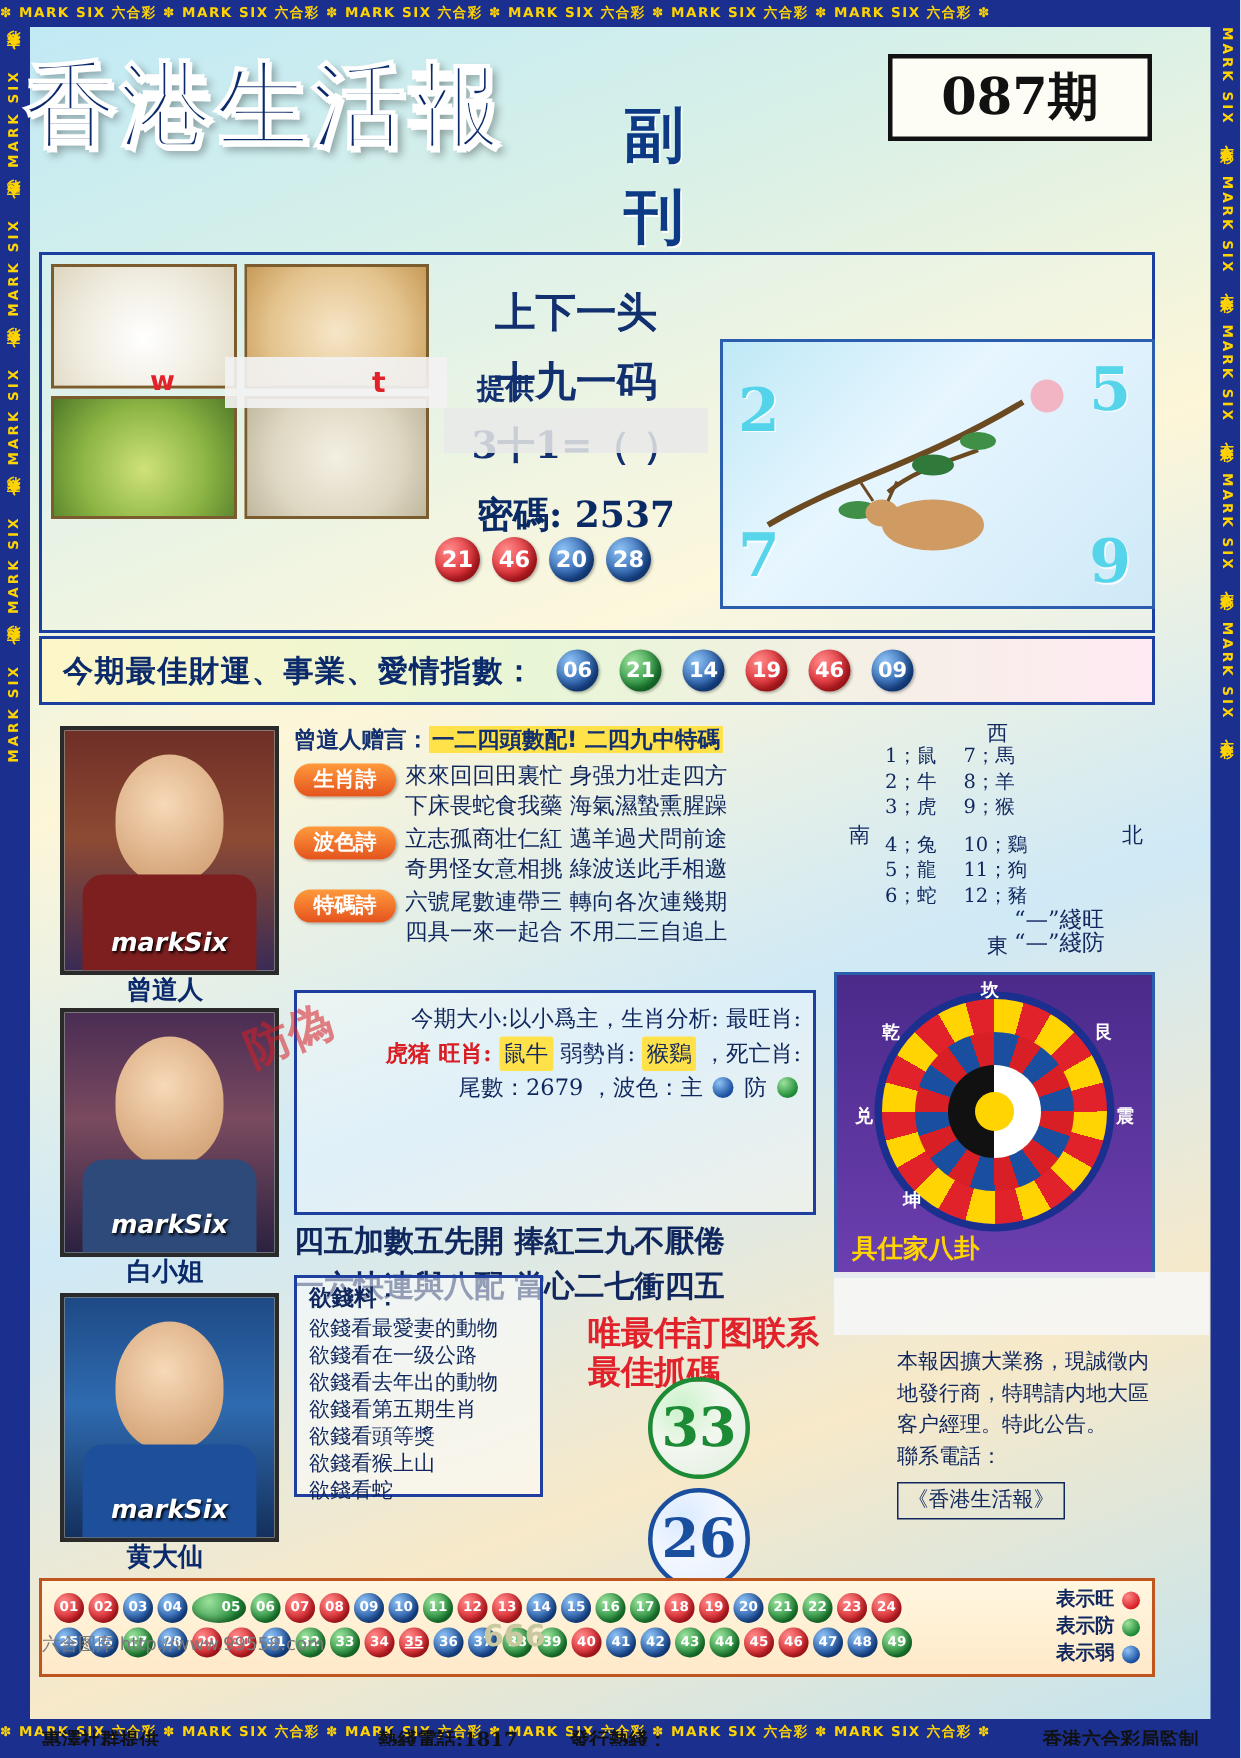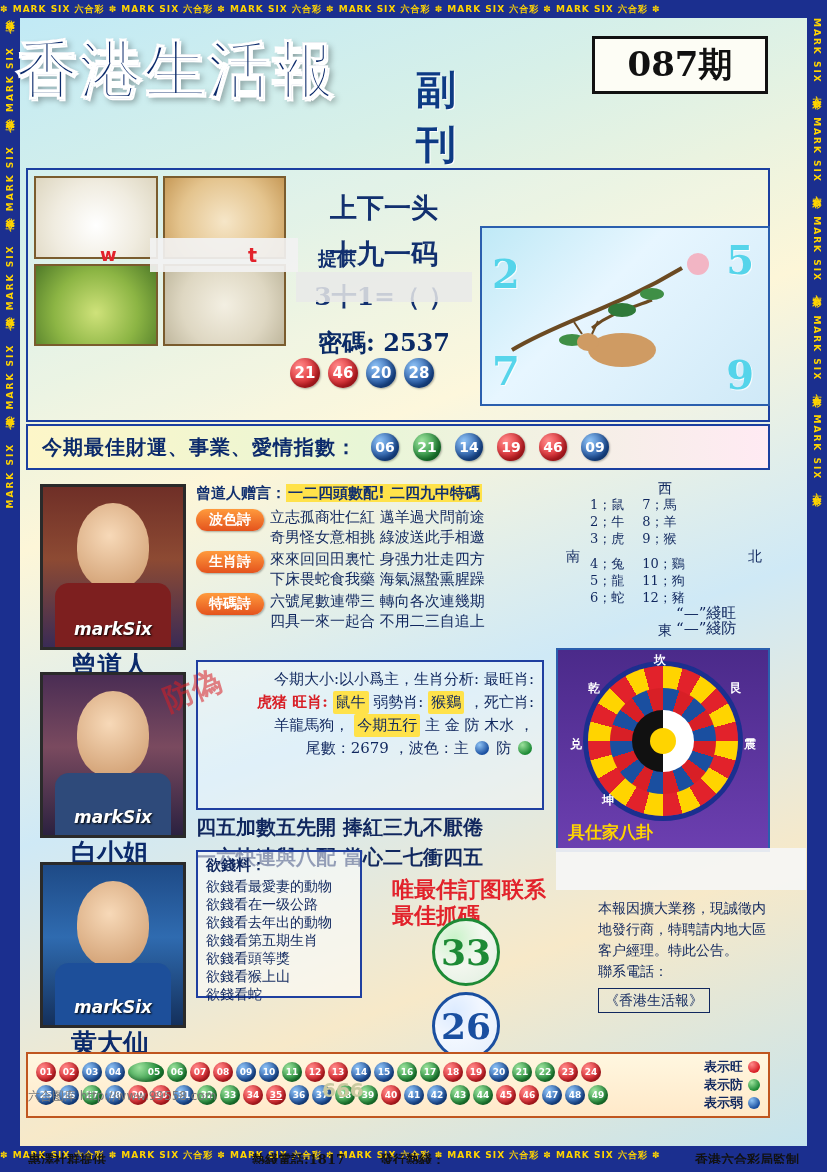--- a/index.html
+++ b/index.html
@@ -97,21 +97,21 @@
   .pbg2{position:absolute;inset:0;background:linear-gradient(180deg,#4a2d54 0%,#7a4a5f 45%,#2b2140 100%);}
   .pbg3{position:absolute;inset:0;background:linear-gradient(180deg,#1e4a86 0%,#2f6bb0 45%,#14305c 100%);}
   .face{position:absolute;left:34px;top:16px;width:72px;height:86px;border-radius:50% 50% 45% 45%;
     background:radial-gradient(circle at 45% 38%,#f7d9b8,#d6a77c 75%);}
   .body1{position:absolute;left:12px;top:96px;width:116px;height:64px;background:#7d1f1f;border-radius:14px 14px 0 0;}
   .body2{position:absolute;left:12px;top:98px;width:116px;height:62px;background:#2e4a7a;border-radius:14px 14px 0 0;}
   .body3{position:absolute;left:12px;top:98px;width:116px;height:62px;background:#1d4f9a;border-radius:14px 14px 0 0;}
   .mslogo{position:absolute;left:8px;bottom:8px;width:124px;text-align:center;
     font-size:17px;font-weight:bold;font-style:italic;color:#ffffff;
     text-shadow:1px 1px 2px #000;}
-  .pname{position:absolute;left:40px;width:140px;text-align:center;font-size:26px;font-weight:bold;
+  .pname{position:absolute;left:40px;width:140px;text-align:center;font-size:17px;font-weight:bold;
     color:#0b2a6b;font-family:"DejaVu Serif","Liberation Serif",serif;}
   .n1{top:648px;} .n2{top:836px;} .n3{top:1026px;}
   
   .verse{position:absolute;left:196px;top:484px;width:348px;}
   .verse .head{font-size:15px;font-weight:bold;color:#12306f;margin-bottom:4px;}
   .verse .head .hl{background:#ffe24a;padding:0 2px;}
   .vrow{display:flex;align-items:flex-start;margin-bottom:2px;}
   .tag{flex:0 0 auto;width:68px;height:22px;border-radius:11px;
     background:linear-gradient(180deg,#ff9a3c,#e4531d);color:#fff;font-size:14px;font-weight:bold;
     display:flex;align-items:center;justify-content:center;margin-right:6px;margin-top:2px;
@@ -315,31 +315,31 @@
       <div class="body3"></div>
     <div class="mslogo">markSix</div>
   </div>
   <div class="pname n3">黄大仙</div>
 
   <div class="verse">
     <div class="head">
       <span>曾道人赠言：</span><span class="hl">一二四頭數配! 二四九中特碼</span>
     </div>
     <div class="vrow">
+      <div class="tag">生肖詩</div>
+      <div class="vlines">
+        <div>來來回回田裏忙 身强力壮走四方</div>
+        <div>下床畏蛇食我藥 海氣濕蟄熏腥躁</div>
+      </div>
+    </div>
+    <div class="vrow">
       <div class="tag">波色詩</div>
       <div class="vlines">
         <div>立志孤商壮仁紅 邁羊過犬問前途</div>
         <div>奇男怪女意相挑 綠波送此手相邀</div>
-      </div>
-    </div>
-    <div class="vrow">
-      <div class="tag">生肖詩</div>
-      <div class="vlines">
-        <div>來來回回田裏忙 身强力壮走四方</div>
-        <div>下床畏蛇食我藥 海氣濕蟄熏腥躁</div>
       </div>
     </div>
     <div class="vrow">
       <div class="tag">特碼詩</div>
       <div class="vlines">
         <div>六號尾數連帶三 轉向各次連幾期</div>
         <div>四具一來一起合 不用二三自追上</div>
       </div>
     </div>
   </div>
@@ -379,25 +379,20 @@
     <div class="r">
       <span>今期大小:以小爲主，生肖分析:</span>
       <span>最旺肖:</span>
     </div>
     <div class="r">
       <span class="redt">虎猪 旺肖:</span>
       <span class="chip">鼠牛</span>
       <span>弱勢肖:</span>
       <span class="chip">猴鷄</span>
       <span>，死亡肖:</span>
-    </div>
-    <div class="r">
-      <span>羊龍馬狗，</span>
-      <span class="chip">今期五行</span>
-      <span>主 金 防 木水 ，</span>
     </div>
     <div class="r">
       <span>尾數：2679 ，波色：主</span>
       <span class="dot b"></span>
       <span> 防</span>
       <span class="dot g"></span>
     </div>
   </div>
   <div class="stamp">防偽</div>
 

